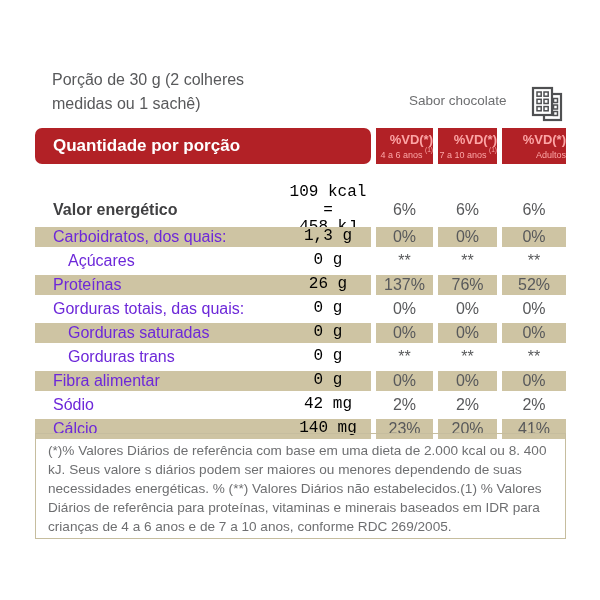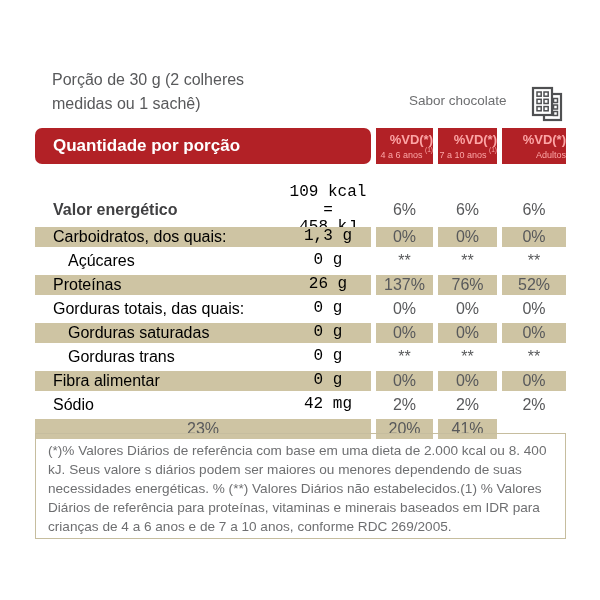--- a/index.html
+++ b/index.html
@@ -20,21 +20,21 @@
   .hmain span { margin-left:18px; color:#ffffff; font-weight:bold; font-size:17px; }
   .hcol { background:var(--red); display:flex; flex-direction:column; justify-content:center; align-items:flex-end; color:#fca5a5; }
   .hcol .t { font-weight:bold; font-size:13px; line-height:14px; }
   .hcol .s { font-size:9px; line-height:10px; }
   .hcol sup { font-size:6.5px; position:relative; top:-2px; }
 
   .trow { height:24px; }
   .trow.tall { height:41px;margin-top:20px; }
   .cell { display:flex; align-items:center; }
   .shaded { background:var(--beige); background-clip:content-box; padding-top:2px; padding-bottom:2px; }
-  .lab { margin-left:18px; font-size:16px; color:#000000; white-space:nowrap; }
+  .lab { margin-left:18px; font-size:16px; color:#6d28d9; white-space:nowrap; }
   .lab.indent { margin-left:33px; }
   .lab.bold { font-weight:bold; color:#404042; }
   .amt { margin-left:auto; width:86px; text-align:center; font-size:16px; line-height:17.5px; color:#000000;font-family:Liberation Mono, monospace; }
   .vd { justify-content:center; font-size:16px; color:#58595b; }
 
   
   .footnote { position:absolute; left:35px; top:433px; width:531px; height:106px;
               border:1px solid #c6bd9e; padding:7px 12px; font-size:13.6px;
               line-height:19px; color:#6e6f71; }
 </style>
@@ -181,20 +181,26 @@
             <span class="lab">Sódio</span>
             <div class="amt">
               <div>42 mg</div>
             </div>
           </div>
           <div class="cell vd">2%</div>
           <div class="cell vd">2%</div>
           <div class="cell vd">2%</div>
         </div>
         <div class="grid-row trow">
+          <div class="cell shaded">
+            <span class="lab">Cálcio</span>
+            <div class="amt">
+              <div>140 mg</div>
+            </div>
+          </div>
           <div class="cell vd shaded">23%</div>
           <div class="cell vd shaded">20%</div>
           <div class="cell vd shaded">41%</div>
         </div>
       </div>
   </div>
 
   <div class="footnote">
     <span>(*)% Valores Diários de referência com base em uma dieta de 2.000 kcal ou 8. 400 kJ. Seus valore s diários podem ser maiores ou menores dependendo de suas necessidades energéticas. % (**) Valores Diários não estabelecidos.(1) % Valores Diários de referência para proteínas, vitaminas e minerais baseados em IDR para crianças de 4 a 6 anos e de 7 a 10 anos, conforme RDC 269/2005.</span>
   </div>

